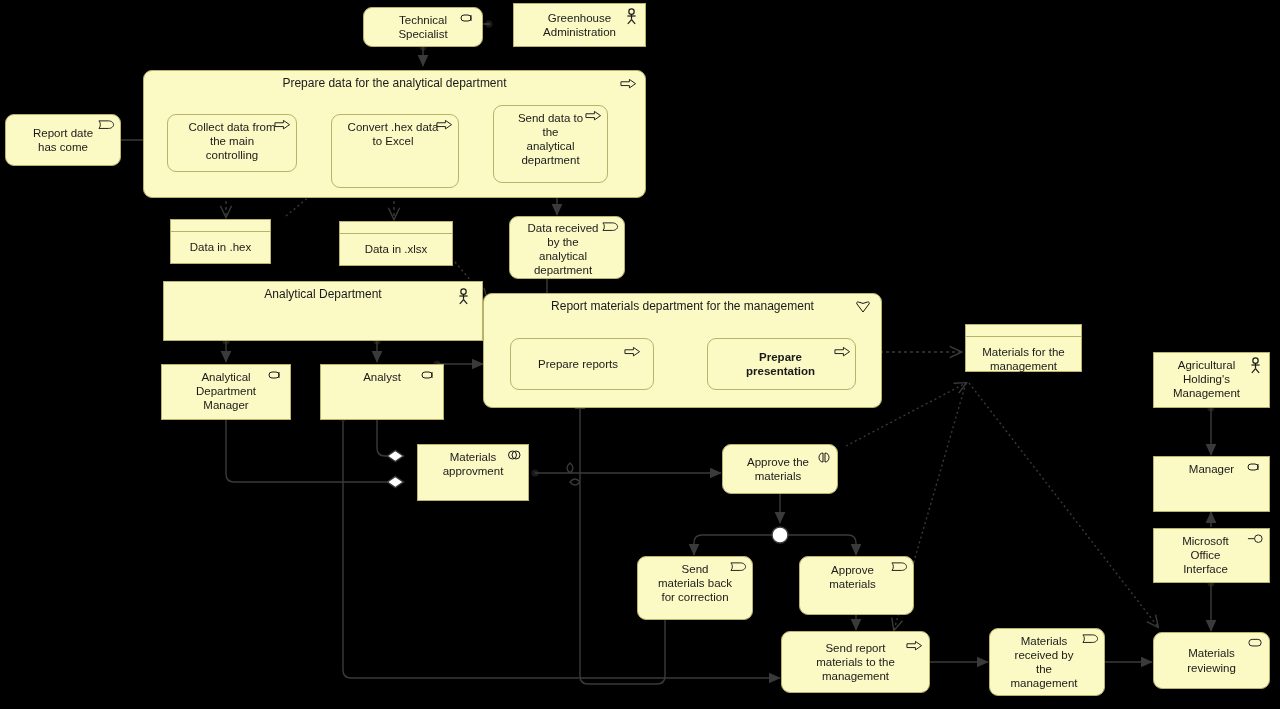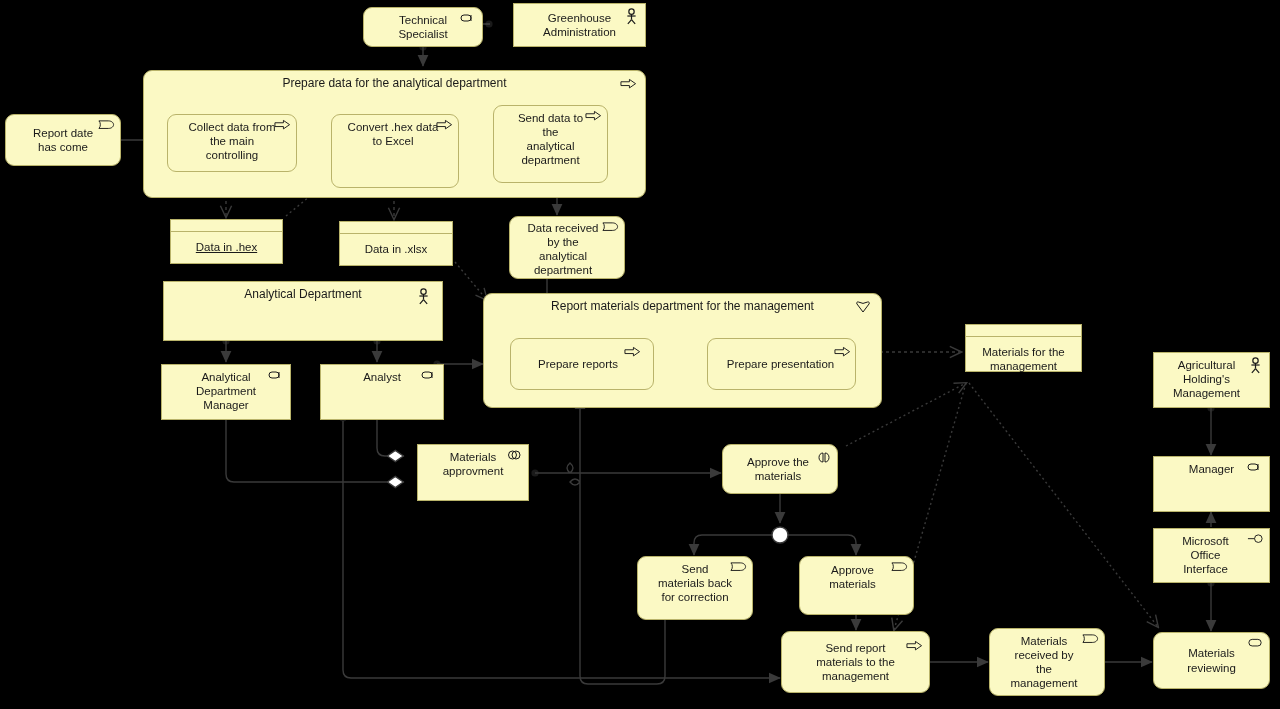--- a/index.html
+++ b/index.html
@@ -199,40 +199,40 @@
 
   <div class="node round" style="left:493px;top:105px;width:115px;height:78px;">
     <span class="lbl">Send data to the<br>analytical<br>department</span>
     <span class="ico">
       <svg viewBox="0 0 18 12">
           <path d="M1,4 L10,4 L10,1.5 L16.5,6 L10,10.5 L10,8 L1,8 z" fill="none" stroke="#1a1a1a" stroke-width="1"></path>
         </svg>
     </span>
   </div>
 
-  <div class="dataobj" style="left:170px;top:219px;width:113px;height:45px;text-decoration:underline;">
+  <div class="dataobj" style="left:170px;top:219px;width:101px;height:45px;">
     <div class="bar"></div>
     <div class="dlbl">Data in .hex</div>
   </div>
 
   <div class="dataobj" style="left:339px;top:221px;width:114px;height:45px;">
     <div class="bar"></div>
     <div class="dlbl">Data in .xlsx</div>
   </div>
 
   <div class="node round" style="left:509px;top:216px;width:116px;height:63px;">
     <span class="lbl" style="padding:4px 14px 0 6px;">Data received<br>by the<br>analytical<br>department</span>
     <span class="ico">
       <svg viewBox="0 0 18 12">
           <path d="M1,2 L11,2 C15,2 16.5,4.5 16.5,6 C16.5,7.5 15,10 11,10 L1,10 C3,8 3,4 1,2 z" fill="none" stroke="#1a1a1a" stroke-width="1"></path>
         </svg>
     </span>
   </div>
 
-  <div class="group plain" style="left:163px;top:281px;width:280px;height:60px;">
+  <div class="group plain" style="left:163px;top:281px;width:320px;height:60px;">
     <span class="glbl">Analytical Department</span>
     <span class="ico" style="top:6px;right:10px;">
       <svg viewBox="0 0 14 14">
           <circle cx="7" cy="3" r="2.2" fill="none" stroke="#1a1a1a" stroke-width="1"></circle>
           <line x1="7" y1="5.2" x2="7" y2="9.5" stroke="#1a1a1a" stroke-width="1"></line>
           <line x1="3.6" y1="6.6" x2="10.4" y2="6.6" stroke="#1a1a1a" stroke-width="1"></line>
           <line x1="7" y1="9.5" x2="4" y2="13" stroke="#1a1a1a" stroke-width="1"></line>
           <line x1="7" y1="9.5" x2="10" y2="13" stroke="#1a1a1a" stroke-width="1"></line>
         </svg>
     </span>
@@ -269,21 +269,21 @@
 
   <div class="node round centered" style="left:510px;top:338px;width:144px;height:52px;">
     <span class="lbl" style="padding-right:24px;">Prepare reports</span>
     <span class="ico" style="top:7px;right:12px;">
       <svg viewBox="0 0 18 12">
           <path d="M1,4 L10,4 L10,1.5 L16.5,6 L10,10.5 L10,8 L1,8 z" fill="none" stroke="#1a1a1a" stroke-width="1"></path>
         </svg>
     </span>
   </div>
 
-  <div class="node round centered" style="left:707px;top:338px;width:149px;height:52px;">
+  <div class="node round centered" style="left:707px;top:338px;width:149px;height:52px;font-weight:bold;">
     <span class="lbl" style="padding-right:18px;">Prepare presentation</span>
     <span class="ico" style="top:7px;right:4px;">
       <svg viewBox="0 0 18 12">
           <path d="M1,4 L10,4 L10,1.5 L16.5,6 L10,10.5 L10,8 L1,8 z" fill="none" stroke="#1a1a1a" stroke-width="1"></path>
         </svg>
     </span>
   </div>
 
   <div class="dataobj" style="left:965px;top:324px;width:117px;height:48px;">
     <div class="bar"></div>

